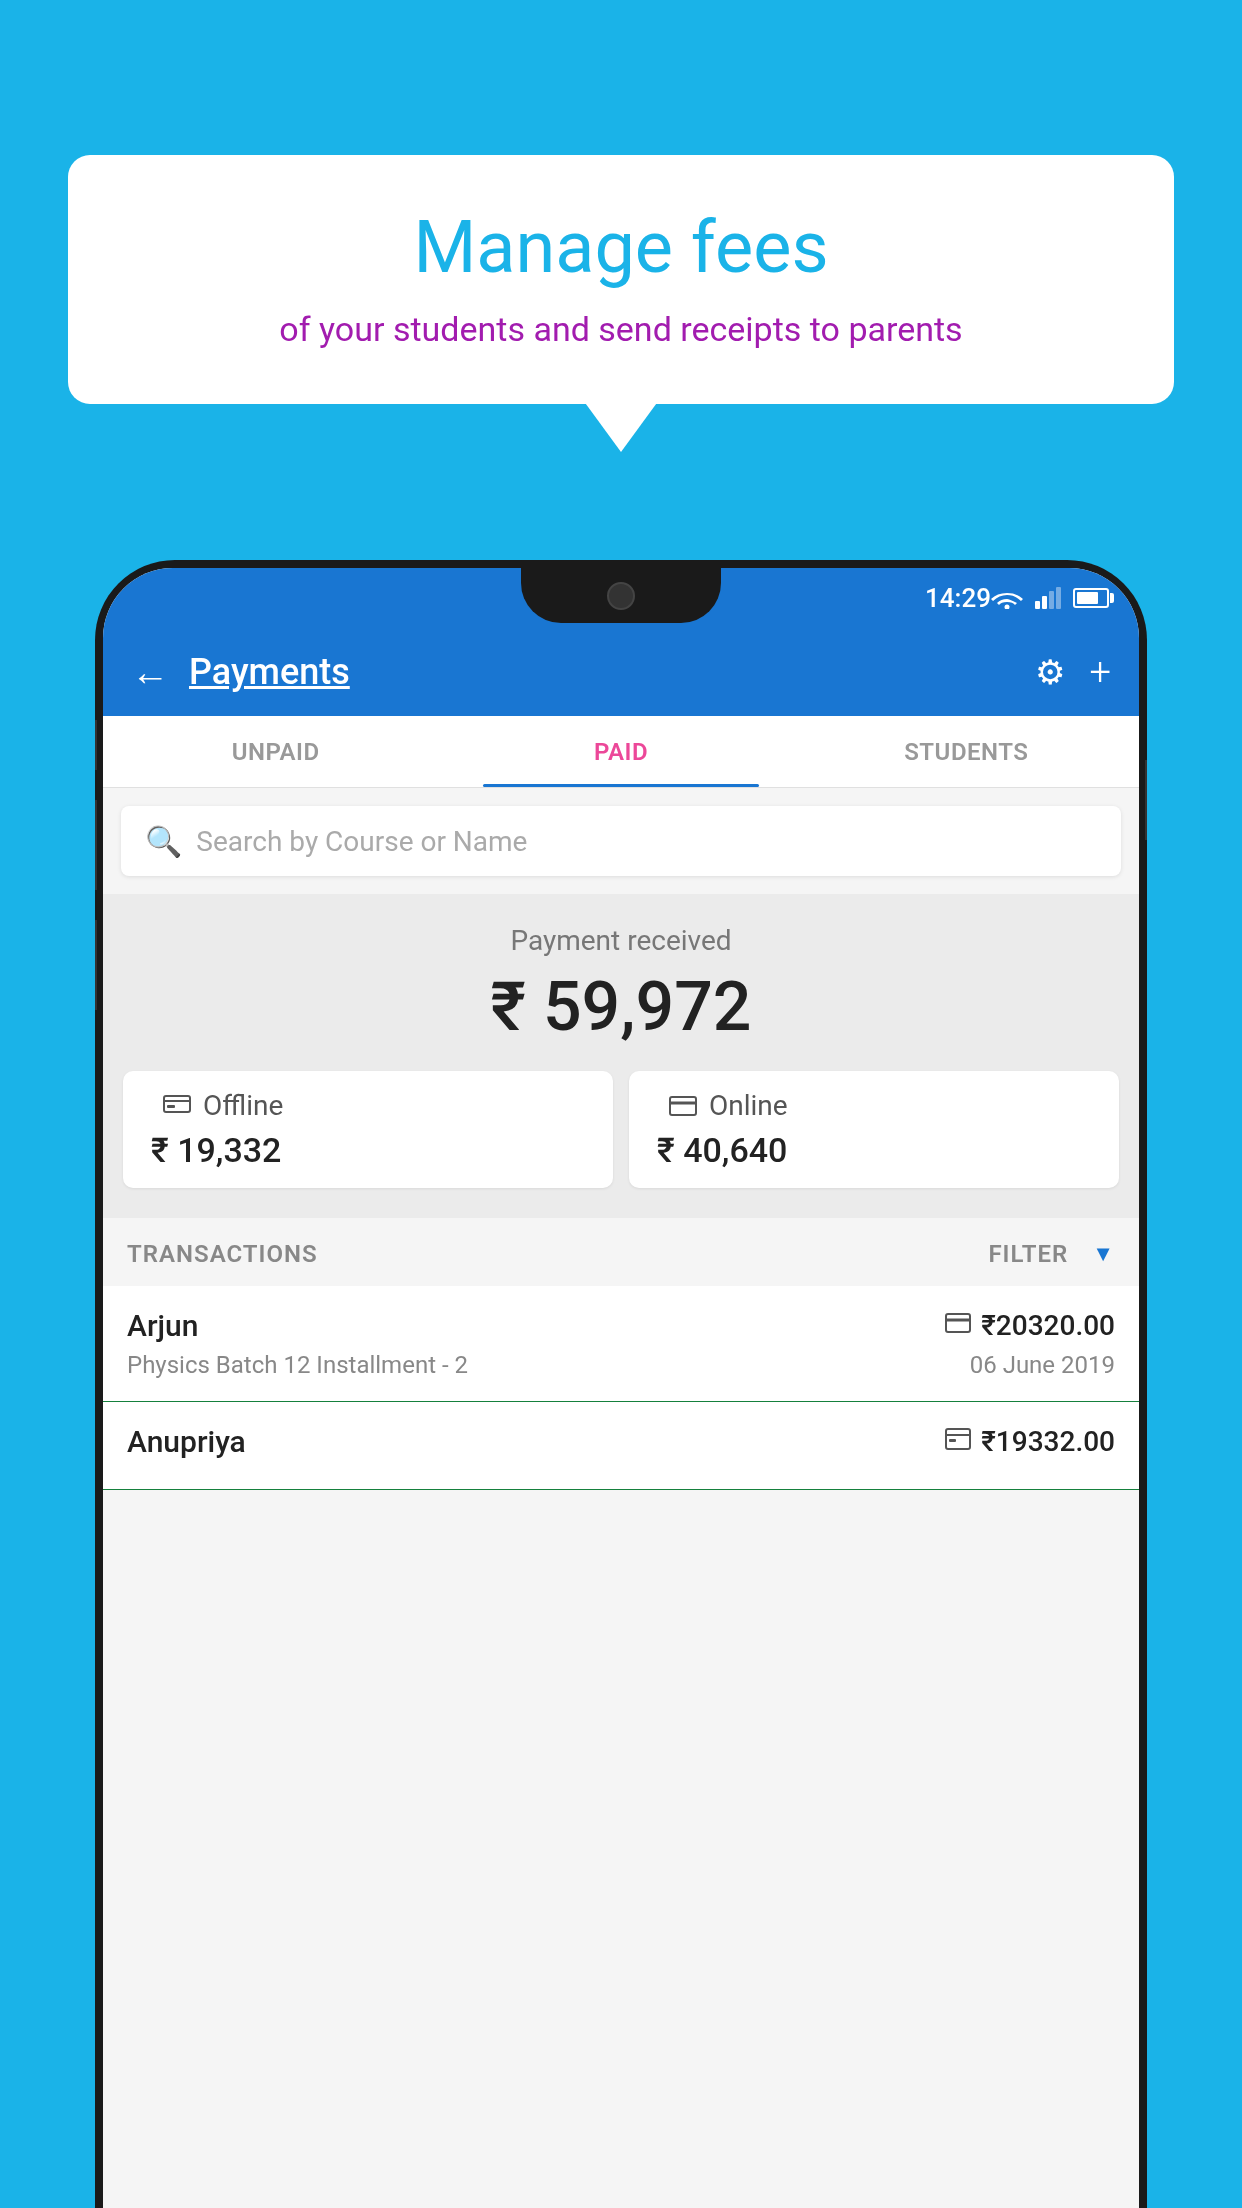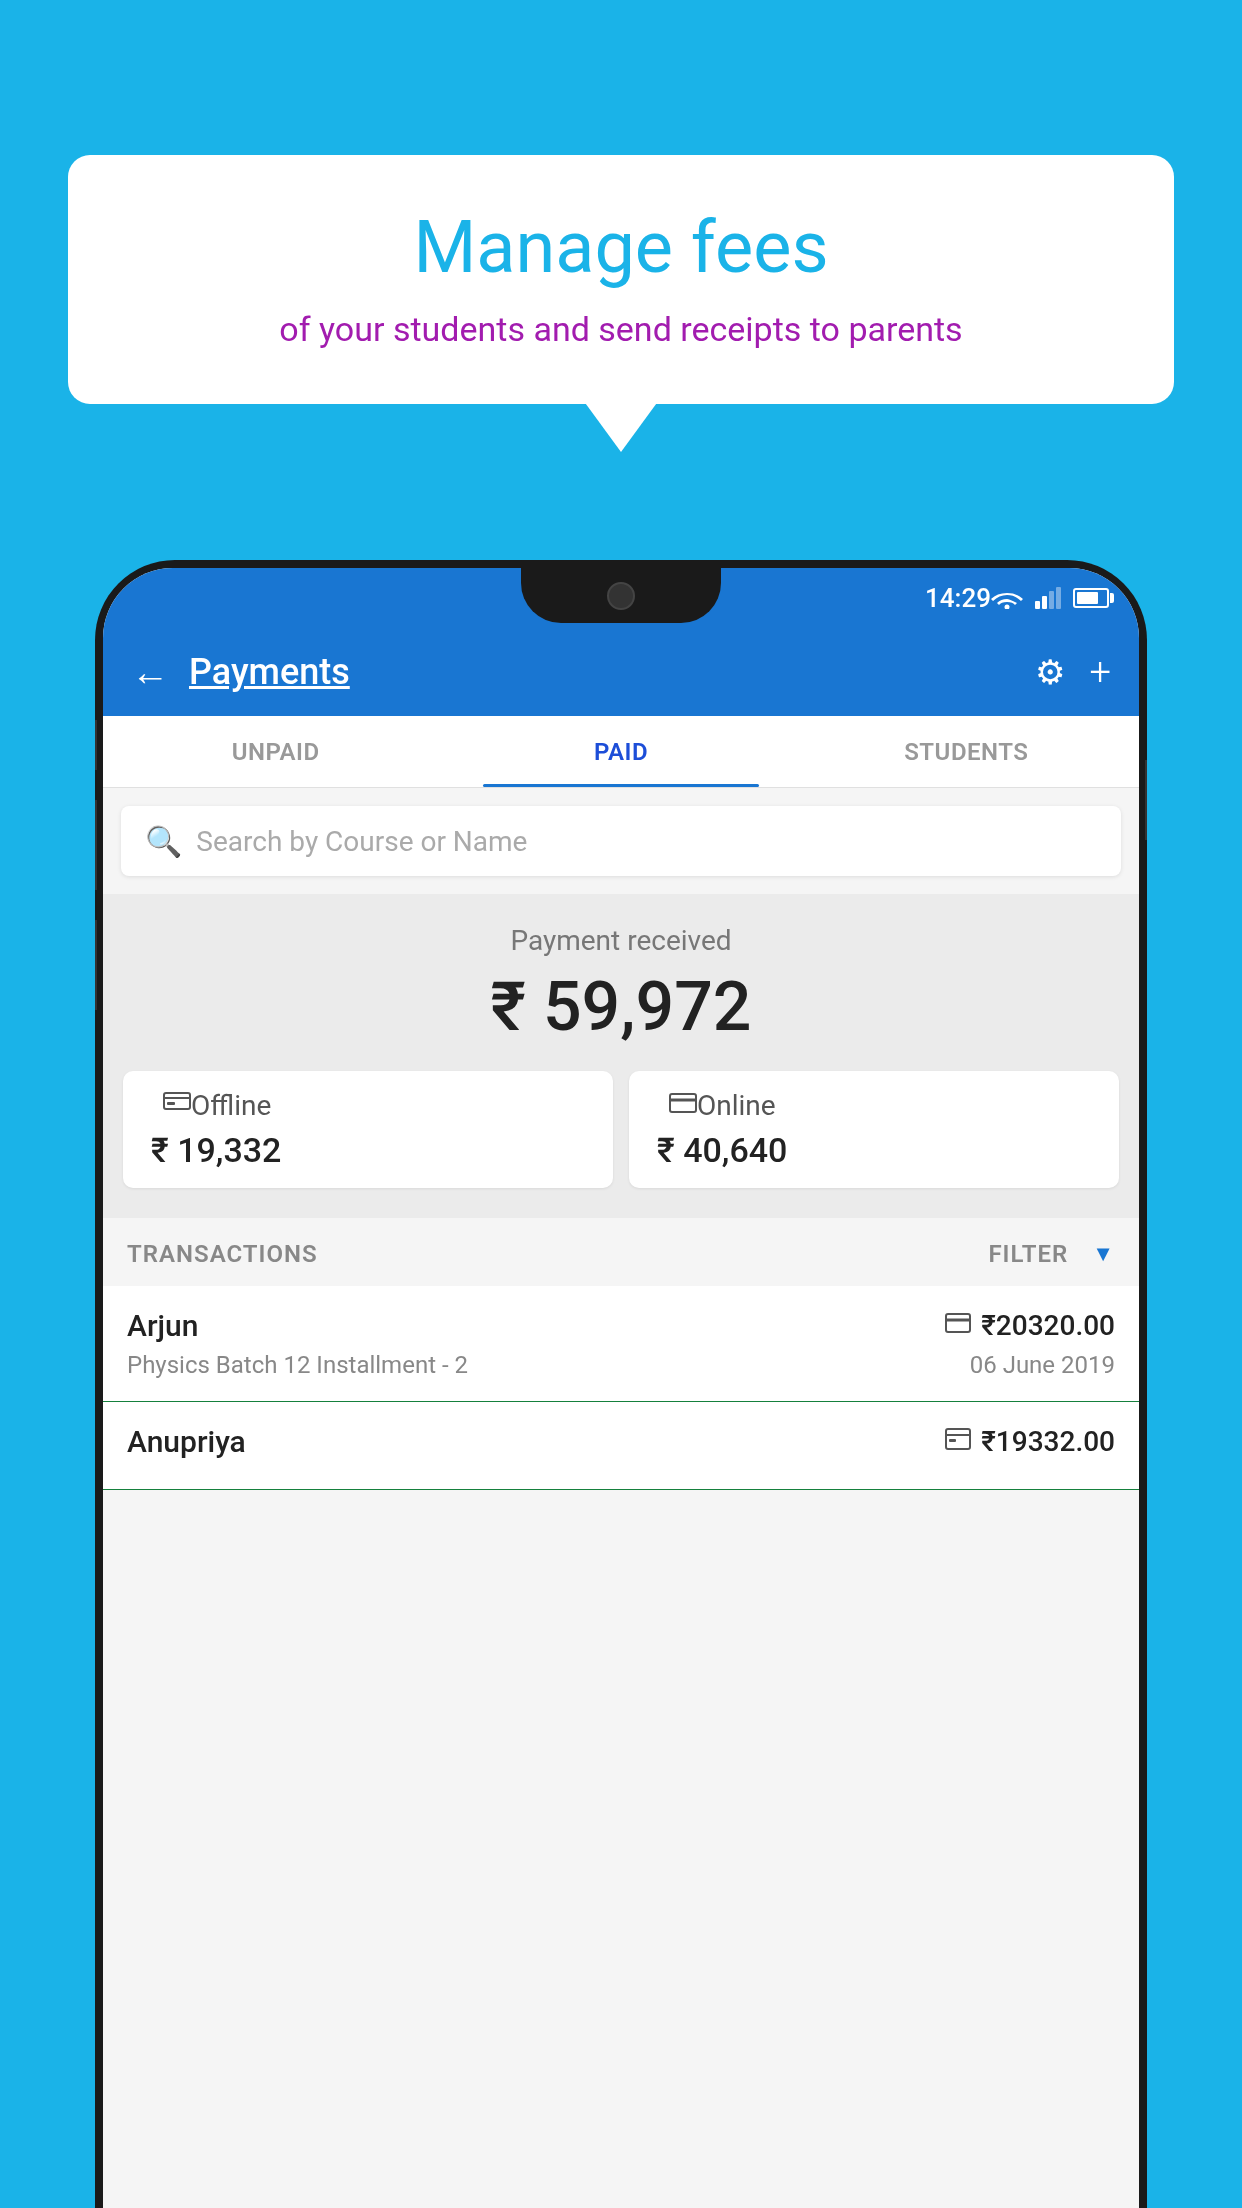--- a/index.html
+++ b/index.html
@@ -220,21 +220,21 @@
       letter-spacing: 0.5px;
       height: 100%;
       display: flex;
       align-items: center;
       justify-content: center;
       cursor: pointer;
       position: relative;
     }
 
     .tab-item.active {
-      color: #1d4ed8;
+      color: #ec4899;
     }
 
     .tab-item.active::after {
       content: '';
       position: absolute;
       bottom: 0;
       left: 10%;
       right: 10%;
       height: 3px;
       background: #1976d2;
@@ -309,22 +309,22 @@
       flex: 1;
       display: flex;
       flex-direction: column;
       align-items: flex-start;
       gap: 8px;
       box-shadow: 0 1px 3px rgba(0,0,0,0.08);
     }
 
     .card-row {
       display: flex;
-      align-items: flex-start;
-      gap: 0;
+      align-items: flex-end;
+      gap: 12px;
       padding-left: 12px;
     }
 
     .card-icon {
       font-size: 26px;
       color: #555;
     }
 
     .card-label {
       font-size: 28px;

